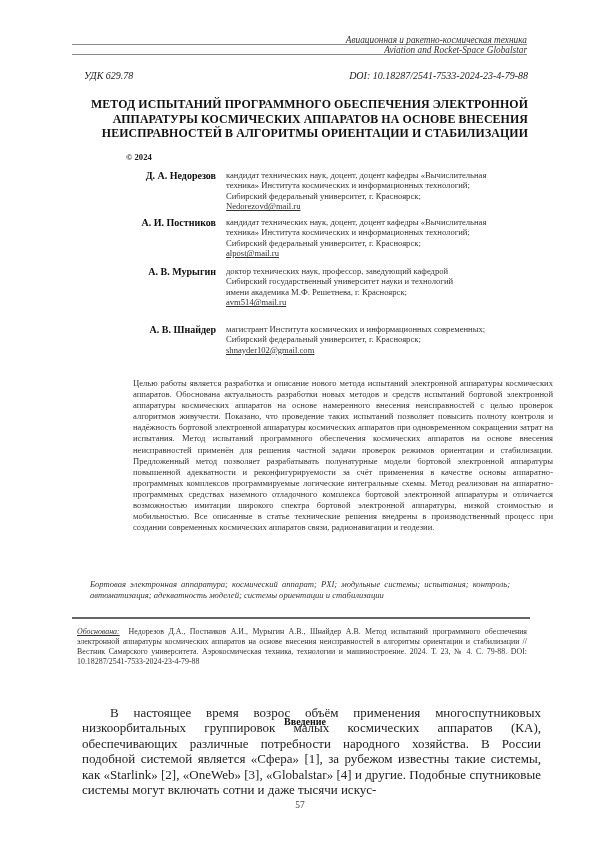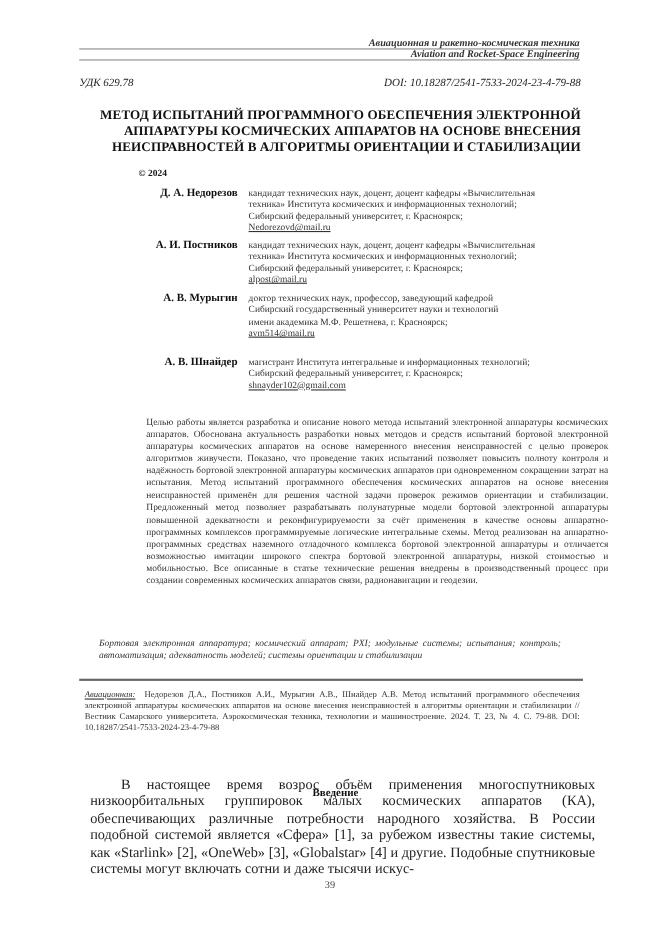--- a/index.html
+++ b/index.html
@@ -1,18 +1,18 @@
 <!DOCTYPE html>
 <html><head>
 <meta charset="utf-8">
 <style>
   html, body { margin:0; padding:0; background:#ffffff; }
   body { width:600px; height:849px; position:relative; overflow:hidden; font-family:"Liberation Serif", serif; color:#1a1a1a; }
   .hdr-line { position:absolute; left:72px; height:1px; background:#8a8a8a; }
-  .hdr-text { position:absolute; right:73px; font-style:italic; font-size:9.3px; color:#333; line-height:10px; text-align:right; white-space:nowrap;font-weight:bold; }
+  .hdr-text { position:absolute; right:73px; font-style:italic; font-size:9.3px; color:#333; line-height:10px; text-align:right; white-space:nowrap; }
   .meta { position:absolute; top:70px; font-style:italic; font-size:10px; color:#222; white-space:nowrap; }
   .title { position:absolute; left:72px; width:456px; top:97px; text-align:right; font-weight:bold; font-size:11.9px; line-height:14.5px; letter-spacing:0.1px; color:#111; }
   .copy { position:absolute; left:78px; top:152px; font-weight:bold; font-size:8.6px;margin-left:48px; }
   .author { position:absolute; left:80px; width:450px; }
   .author .name { position:absolute; left:0; width:136px; text-align:right; font-weight:bold; font-size:10px; color:#111; white-space:nowrap; }
   .author .info { position:absolute; left:146px; width:310px; font-size:8.6px; line-height:10.4px; color:#333; }
   .author .email { text-decoration:underline; color:#333; }
   .abstract { position:absolute; left:90px; width:420px; top:378px; font-size:8.6px; line-height:11.1px; text-align:justify; color:#333;margin-left:43px; }
   .keywords { position:absolute; left:90px; width:420px; top:579px; font-style:italic; font-size:8.6px; line-height:10.8px; text-align:justify; color:#333; }
   .sep { position:absolute; left:72px; width:458px; top:617px; height:2px; background:#666; }
@@ -22,23 +22,23 @@
   .intro { position:absolute; left:82px; width:459px; top:705px; font-size:13px; line-height:15.4px; text-align:justify; color:#222; }
   .intro p { margin:0; text-indent:28px; }
   .pageno { position:absolute; left:0; width:600px; top:800px; text-align:center; font-size:9.4px; color:#444; }
 </style>
 </head>
 <body>
 
 <div class="hdr-line" style="top:44px; width:455px;"></div>
 <div class="hdr-text" style="top:35px;">Авиационная и ракетно-космическая техника</div>
 <div class="hdr-line" style="top:54px; width:455px;"></div>
-<div class="hdr-text" style="top:45px;">Aviation and Rocket-Space Engineering</div>
+<div class="hdr-text" style="top:45px;">Aviation and Rocket-Space Globalstar</div>
 
-<div class="meta" style="left:72px;">УДК 629.78</div>
+<div class="meta" style="left:84px;">УДК 629.78</div>
 <div class="meta" style="right:72px;">DOI: 10.18287/2541-7533-2024-23-4-79-88</div>
 
 <div class="title">
   <div>МЕТОД ИСПЫТАНИЙ ПРОГРАММНОГО ОБЕСПЕЧЕНИЯ ЭЛЕКТРОННОЙ</div>
   <div>АППАРАТУРЫ КОСМИЧЕСКИХ АППАРАТОВ НА ОСНОВЕ ВНЕСЕНИЯ</div>
   <div>НЕИСПРАВНОСТЕЙ В АЛГОРИТМЫ ОРИЕНТАЦИИ И СТАБИЛИЗАЦИИ</div>
 </div>
 
 <div class="copy">© 2024</div>
 
@@ -68,35 +68,35 @@
     <div>доктор технических наук, профессор, заведующий кафедрой</div>
     <div>Сибирский государственный университет науки и технологий</div>
     <div>имени академика М.Ф. Решетнева, г. Красноярск;</div>
     <div class="email">avm514@mail.ru</div>
   </div>
 </div>
 
 <div class="author" style="top:324px;">
   <div class="name">А. В. Шнайдер</div>
   <div class="info">
-    <div>магистрант Института интегральные и информационных технологий;</div>
+    <div>магистрант Института космических и информационных современных;</div>
     <div>Сибирский федеральный университет, г. Красноярск;</div>
     <div class="email">shnayder102@gmail.com</div>
   </div>
 </div>
 
 <div class="abstract">Целью работы является разработка и описание нового метода испытаний электронной аппаратуры космических аппаратов. Обоснована актуальность разработки новых методов и средств испытаний бортовой электронной аппаратуры космических аппаратов на основе намеренного внесения неисправностей с целью проверок алгоритмов живучести. Показано, что проведение таких испытаний позволяет повысить полноту контроля и надёжность бортовой электронной аппаратуры космических аппаратов при одновременном сокращении затрат на испытания. Метод испытаний программного обеспечения космических аппаратов на основе внесения неисправностей применён для решения частной задачи проверок режимов ориентации и стабилизации. Предложенный метод позволяет разрабатывать полунатурные модели бортовой электронной аппаратуры повышенной адекватности и реконфигурируемости за счёт применения в качестве основы аппаратно-программных комплексов программируемые логические интегральные схемы. Метод реализован на аппаратно-программных средствах наземного отладочного комплекса бортовой электронной аппаратуры и отличается возможностью имитации широкого спектра бортовой электронной аппаратуры, низкой стоимостью и мобильностью. Все описанные в статье технические решения внедрены в производственный процесс при создании современных космических аппаратов связи, радионавигации и геодезии.</div>
 
 <div class="keywords">Бортовая электронная аппаратура; космический аппарат; PXI; модульные системы; испытания; контроль; автоматизация; адекватность моделей; системы ориентации и стабилизации</div>
 
 <div class="sep"></div>
 
 <div class="cite">
-  <span class="lbl">Авиационная:</span>&nbsp;
+  <span class="lbl">Обоснована:</span>&nbsp;
   <span>Недорезов Д.А., Постников А.И., Мурыгин А.В., Шнайдер А.В. Метод испытаний программного обеспечения электронной аппаратуры космических аппаратов на основе внесения неисправностей в алгоритмы ориентации и стабилизации // Вестник Самарского университета. Аэрокосмическая техника, технологии и машиностроение. 2024. Т. 23, № 4. С. 79-88. DOI: 10.18287/2541-7533-2024-23-4-79-88</span>
 </div>
 
 <div class="intro-h">Введение</div>
 <div class="intro">
   <p>В настоящее время возрос объём применения многоспутниковых низкоорбитальных группировок малых космических аппаратов (КА), обеспечивающих различные потребности народного хозяйства. В России подобной системой является «Сфера» [1], за рубежом известны такие системы, как «Starlink» [2], «OneWeb» [3], «Globalstar» [4] и другие. Подобные спутниковые системы могут включать сотни и даже тысячи искус-</p>
 </div>
 
-<div class="pageno">39</div>
+<div class="pageno">57</div>
 
 </body></html>

